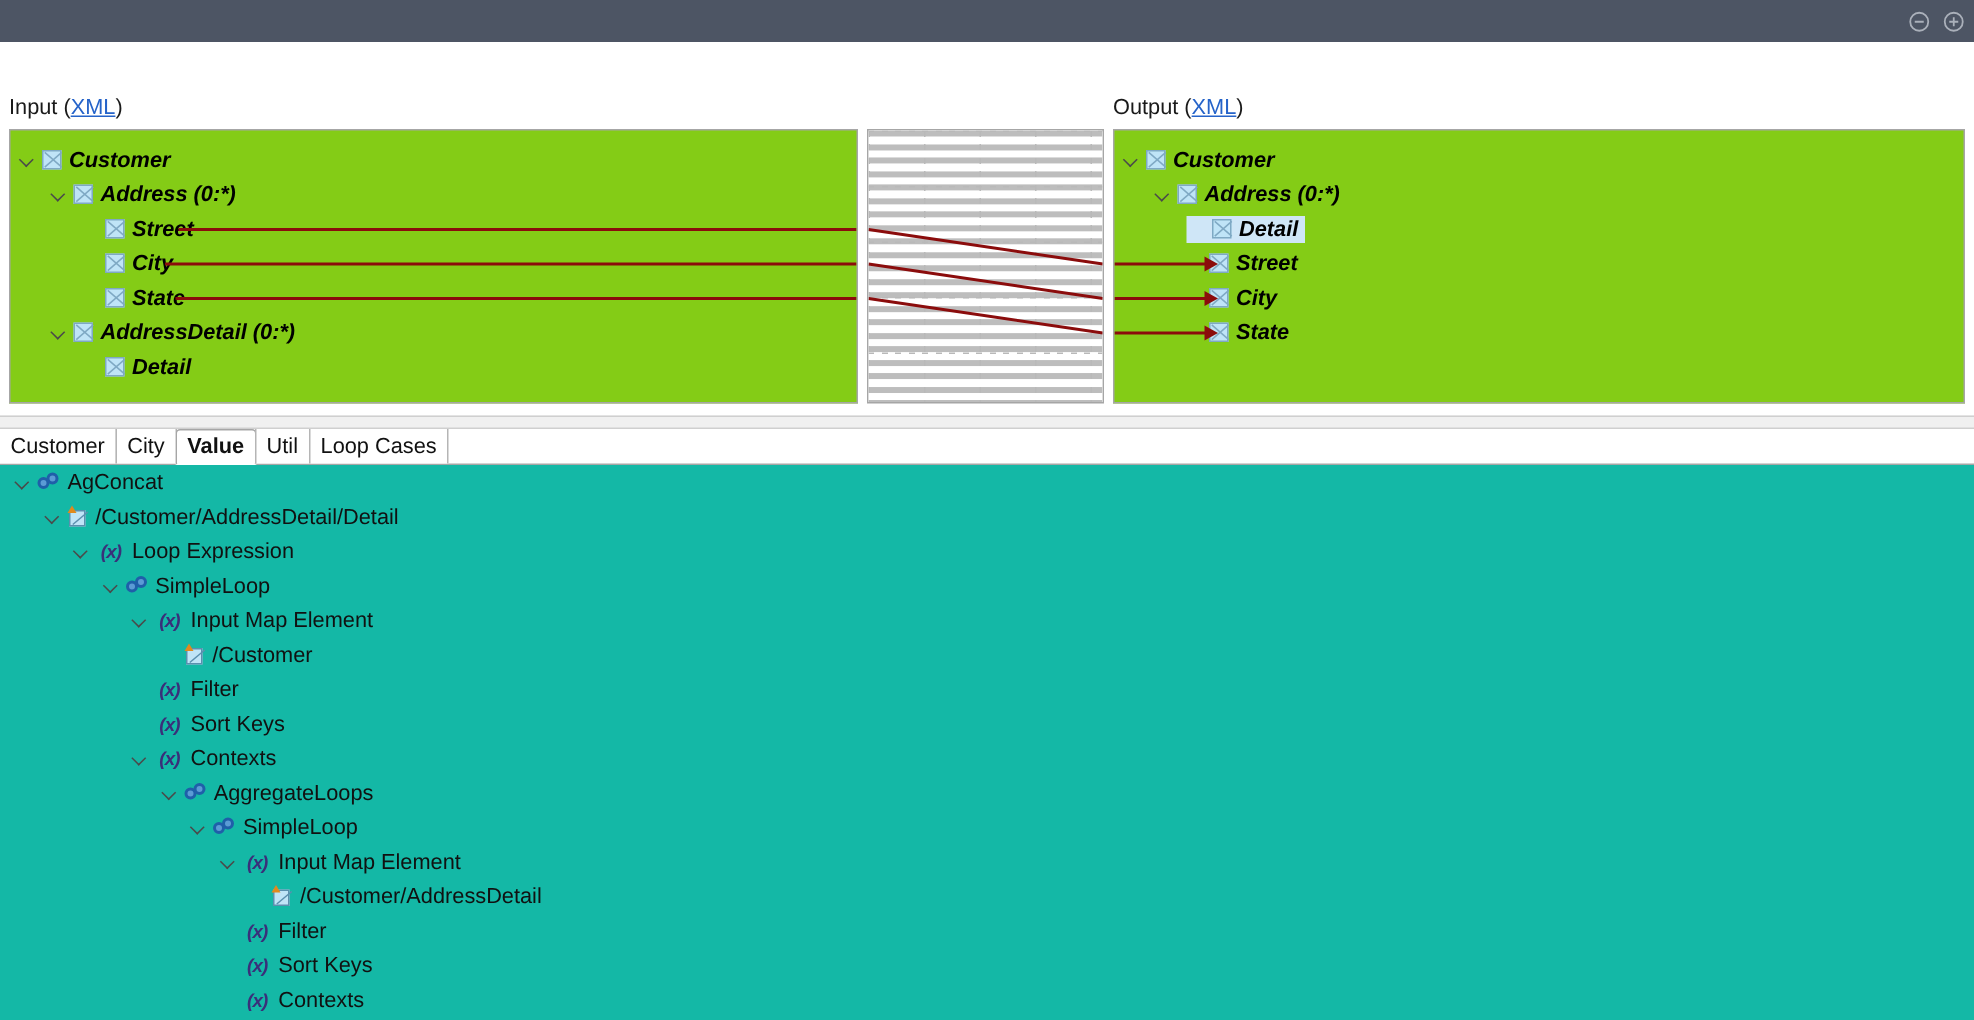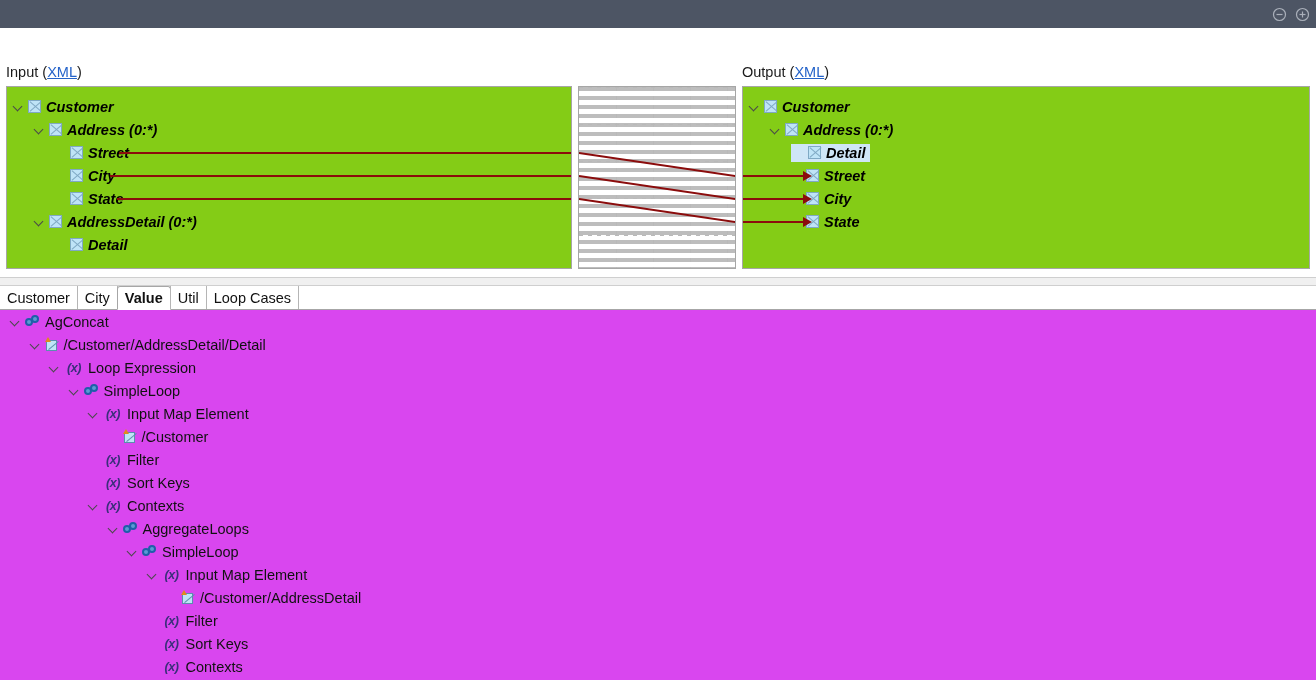--- a/index.html
+++ b/index.html
@@ -163,21 +163,21 @@
   .tabitem.active {
     font-weight: bold;
     border: 1px solid #a6a6a6; border-bottom: 1px solid #fff;
     border-radius: 3px 3px 0 0;
     height: 24px; margin-bottom: -1px;
   }
 
   
   #exprtree {
     position: absolute; top: 310px; left: 0;
-    width: 1316px; height: 370px; background: #d946ef; overflow: hidden;
+    width: 1316px; height: 370px; background: #14b8a6; overflow: hidden;
   }
   .erow {
     height: 23px; display: flex; align-items: center;
     font-size: 14.5px; color: #111; white-space: nowrap;
   }
   .erow .lbl { color: #111; }
 
   
   .ico-link {
     width: 15px; height: 13px; flex: 0 0 auto; margin-right: 5px;

